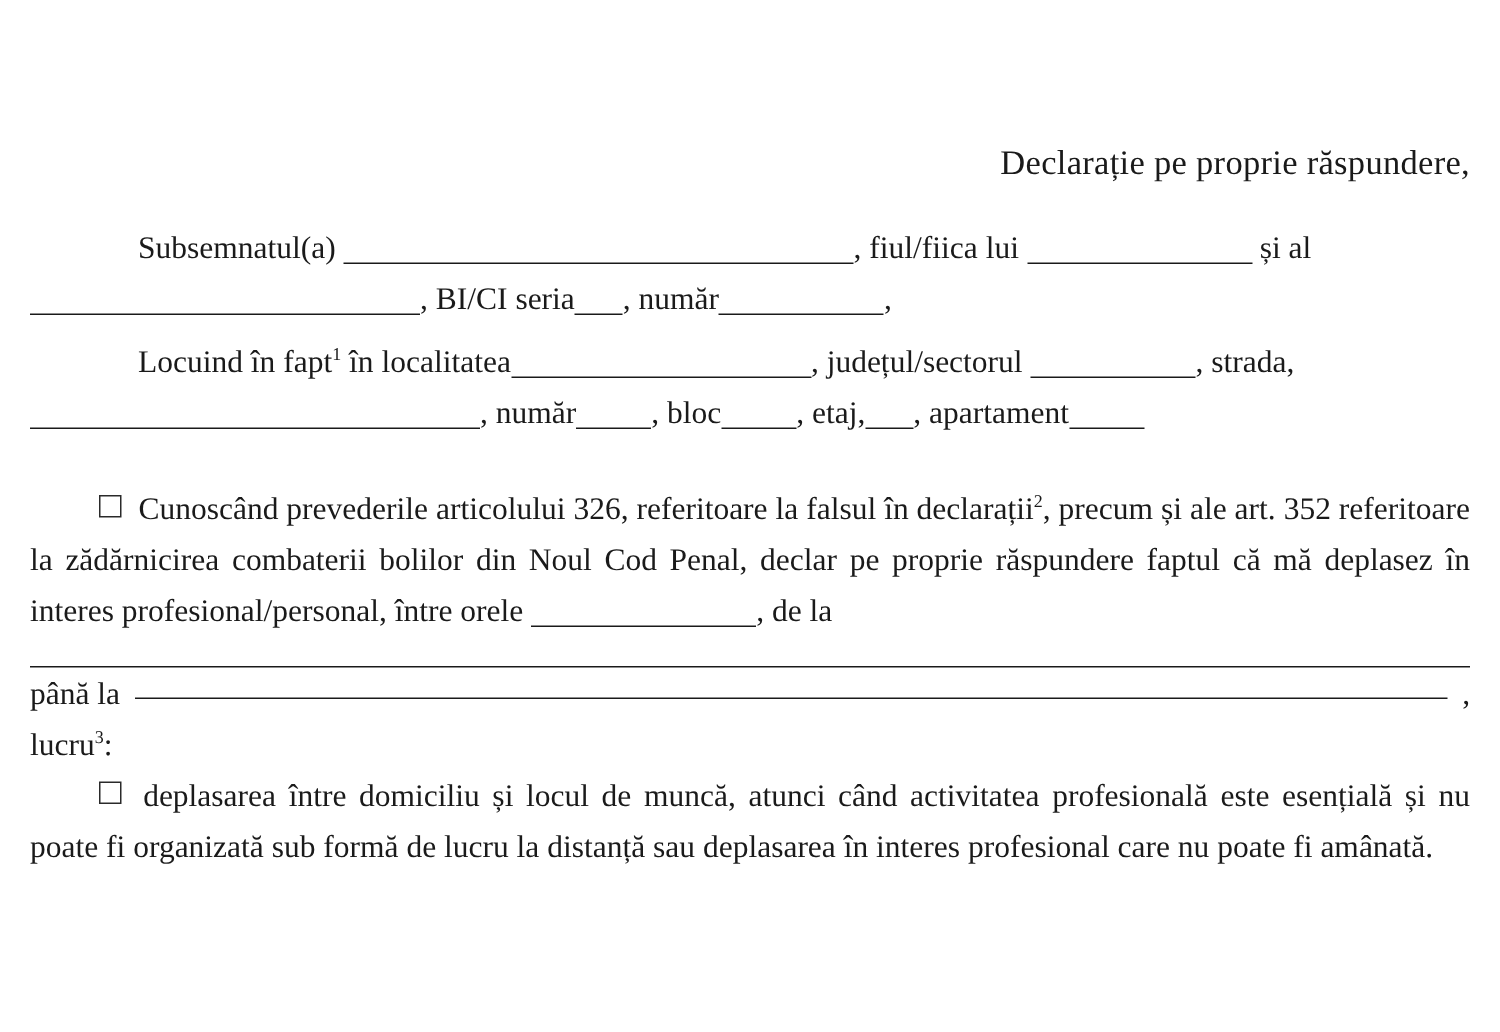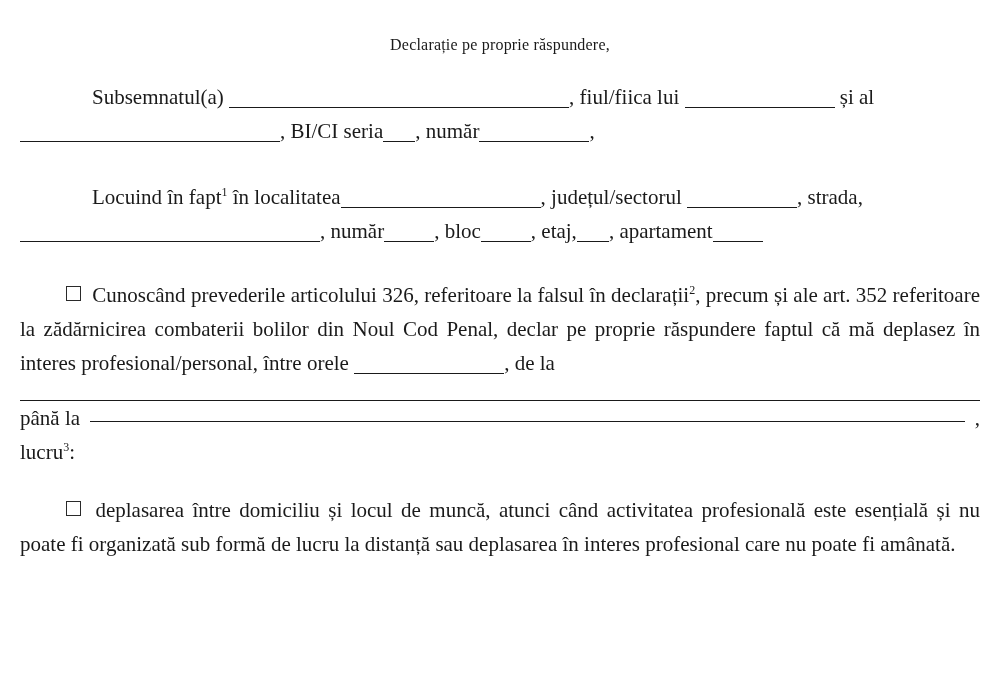--- a/index.html
+++ b/index.html
@@ -16,23 +16,23 @@
   }
   #page {
     position: relative;
     width: 1000px;
     height: 688px;
     background: #ffffff;
     box-sizing: border-box;
     padding: 0 20px;
   }
   .title {
-    text-align: center;
-    font-size: 16px;
-    margin-top: 36px;
+    text-align: right;
+    font-size: 23px;
+    margin-top: 96px;
     margin-bottom: 0;
     letter-spacing: 0.2px;
   }
   .block {
     font-size: 21px;
     line-height: 34px;
     text-align: justify;
     text-justify: inter-word;
     font-family: Liberation Serif, serif;
   }
@@ -70,23 +70,23 @@
     vertical-align: 1px;
     margin-right: 6px;
     background: #fff;
   }
   sup {
     font-size: 12px;
     vertical-align: super;
     line-height: 0;
   }
   .para1 { margin-top: 26px; }
-  .para2 { margin-top: 32px; }
+  .para2 { margin-top: 8px; }
   .para3 { margin-top: 30px; }
-  .para4 { margin-top: 24px; }
+  .para4 { }
   .para5 { margin-top: 22px; }
   .justify-line {
     display: flex;
     justify-content: space-between;
     align-items: flex-start;
   }
   .justify-line > span { white-space: nowrap; }
 </style>
 </head>
 <body>

